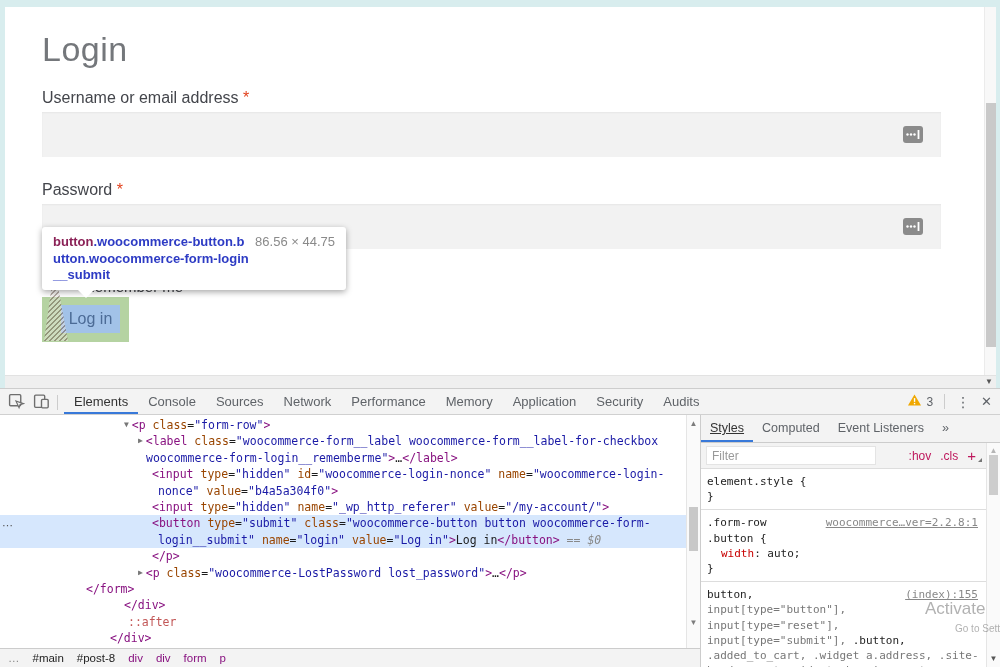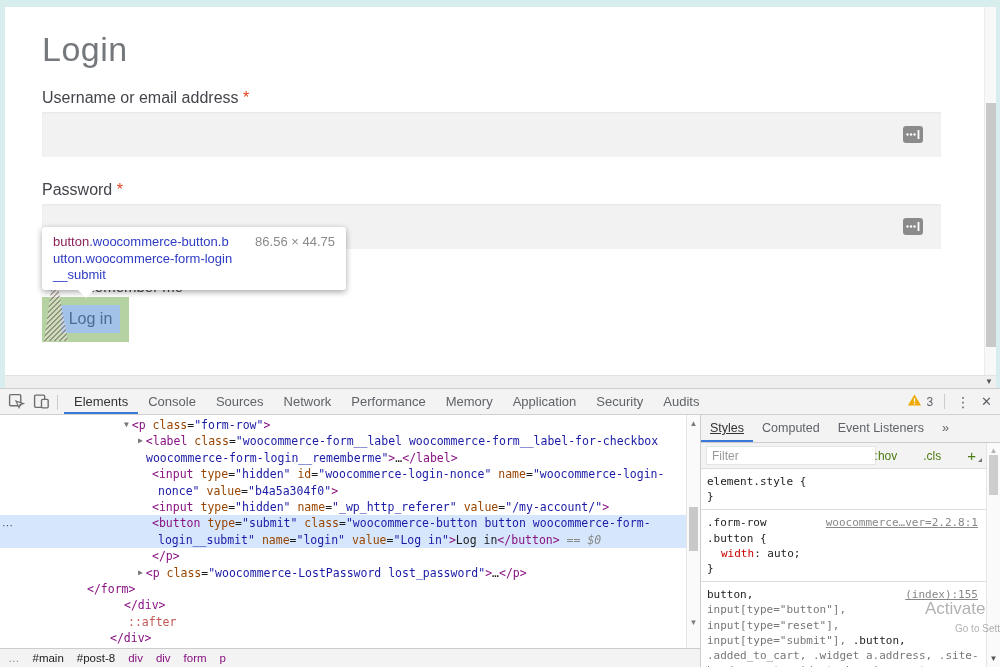--- a/index.html
+++ b/index.html
@@ -22,21 +22,21 @@
   .login-hl { position:absolute; left:42px; top:297px; width:87px; height:45px; background:#b5d3a2; z-index:5; }
   .login-content { position:absolute; left:19px; top:8px; width:59px; height:28px; background:#a2c2e8; color:#4c6b96; font-size:16px; line-height:28px; text-align:center; }
   .hatch { position:absolute; left:44px; top:286px; width:24px; height:55px; z-index:20;
            clip-path:polygon(32% 0, 58% 0, 100% 100%, 0 100%);
            background:repeating-linear-gradient(135deg, rgba(120,100,90,.55) 0 1.5px, rgba(235,230,224,.45) 1.5px 3.5px); }
 
   .tooltip { position:absolute; left:42px; top:227px; width:304px; height:63px; background:#fff; border-radius:3px;
              box-shadow:0 2px 6px rgba(0,0,0,.35); z-index:30; padding:7px 11px; }
   .tooltip::after { content:""; position:absolute; left:36px; bottom:-8px; border-left:8px solid transparent;
                     border-right:8px solid transparent; border-top:8px solid #fff; }
-  .tt-text { font-size:13px; font-weight:normal; line-height:16.5px; white-space:pre; }
+  .tt-text { font-size:13px; font-weight:bold; line-height:16.5px; white-space:pre; }
   .tt-tag { color:#8b2257; } .tt-cls { color:#2d3bc4; }
   .tt-size { position:absolute; right:11px; top:7px; font-size:13px; color:#8a8a8a; }
 
   .page-vscroll { position:absolute; left:984px; top:7px; width:12px; height:368px; background:#f8f8f8; border-left:1px solid #ebebeb; }
   .page-vthumb  { position:absolute; left:1px; top:96px; width:10px; height:244px; background:#c9c9c9; }
   .page-hstrip  { position:absolute; left:5px; top:375px; width:991px; height:13px; background:#efefef; border-top:1px solid #e2e2e2; }
   .strip-arrow  { position:absolute; right:3px; top:0; font-size:8px; line-height:12px; color:#555; }
 
   
   .dt-toolbar { position:absolute; left:0; top:388px; width:1000px; height:27px; background:#f3f3f3;
@@ -69,21 +69,21 @@
   .c-more { color:#888; } .c-id { color:#222; } .c-tag { color:#881280; }
   .c-sel { color:#222; background:#e3e3e3; padding:1px 6px; flex:1; white-space:nowrap; }
 
   .styles-pane { position:absolute; left:700px; top:415px; width:300px; height:252px; background:#fff; border-left:1px solid #ccc; overflow:hidden; }
   #st-tabs { position:absolute; left:0; top:0; width:299px; height:28px; background:#f3f3f3; border-bottom:1px solid #ccc; display:flex; }
   .st-tab { padding:0 9px; line-height:27px; font-size:12.5px; color:#5f6368; }
   .st-tab.active { color:#333; border-bottom:2px solid #3879d9;text-decoration:underline; }
   .filter-row { position:absolute; left:0; top:28px; width:299px; height:26px; background:#f3f3f3; border-bottom:1px solid #ddd; }
   .filter-input { position:absolute; left:5px; top:3px; width:170px; height:19px; background:#fff; border:1px solid #e4e4e4; font-size:12px; padding:0 5px; color:#333; }
   .filter-input::placeholder { color:#999; }
-  .filter-btns { position:absolute; right:20px; top:0; height:25px; display:flex; align-items:center; gap:26px; font-size:12px; color:#4d7c0f; }
+  .filter-btns { position:absolute; right:20px; top:0; height:25px; display:flex; align-items:center; gap:9px; font-size:12px; color:#be185d; }
   .plus-btn { position:relative; font-size:15px; padding-right:4px; }
   .plus-btn::after { content:""; position:absolute; right:-2px; bottom:2px; border-left:4px solid transparent; border-bottom:4px solid #777; }
   #style-rules { position:absolute; left:0; top:54px; width:285px; bottom:0; font-family:"DejaVu Sans Mono", monospace; font-size:11px; overflow:hidden; }
   .style-section { padding:5px 6px; }
   .style-section + .style-section { border-top:1px solid #ddd; }
   .sline { height:15.2px; line-height:15.2px; white-space:pre; position:relative; }
   .tok-sel { color:#222;margin-top:16px; } .tok-dim { color:#777; } .tok-prop { color:#c80000; padding-left:14px; }
   .src-link { position:absolute; right:2px; top:0; color:#888; text-decoration:underline; font-size:11px; }
   .s-scroll { position:absolute; right:0; top:28px; width:14px; height:224px; background:#fafafa; border-left:1px solid #e5e5e5; }
   .s-scroll .up { position:absolute; top:3px; left:0; width:13px; text-align:center; font-size:8px; color:#b5b5b5; }
@@ -202,21 +202,21 @@
           <div class="eline" style="padding-left: 124px;"><span class="tok-a">▼</span><span class="tok-t">&lt;p </span><span class="tok-n">class</span><span class="tok-p">=</span><span class="tok-v">"form-row"</span><span class="tok-t">&gt;</span></div>
           <div class="eline" style="padding-left: 138px;"><span class="tok-a">▶</span><span class="tok-t">&lt;label </span><span class="tok-n">class</span><span class="tok-p">=</span><span class="tok-v">"woocommerce-form__label woocommerce-form__label-for-checkbox</span></div>
           <div class="eline" style="padding-left: 146px;"><span class="tok-v">woocommerce-form-login__rememberme"</span><span class="tok-t">&gt;</span><span class="tok-p">…</span><span class="tok-t">&lt;/label&gt;</span></div>
           <div class="eline" style="padding-left: 152px;"><span class="tok-t">&lt;input </span><span class="tok-n">type</span><span class="tok-p">=</span><span class="tok-v">"hidden"</span><span class="tok-p"> </span><span class="tok-n">id</span><span class="tok-p">=</span><span class="tok-v">"woocommerce-login-nonce"</span><span class="tok-p"> </span><span class="tok-n">name</span><span class="tok-p">=</span><span class="tok-v">"woocommerce-login-</span></div>
           <div class="eline" style="padding-left: 158px;"><span class="tok-v">nonce"</span><span class="tok-p"> </span><span class="tok-n">value</span><span class="tok-p">=</span><span class="tok-v">"b4a5a304f0"</span><span class="tok-t">&gt;</span></div>
           <div class="eline" style="padding-left: 152px;"><span class="tok-t">&lt;input </span><span class="tok-n">type</span><span class="tok-p">=</span><span class="tok-v">"hidden"</span><span class="tok-p"> </span><span class="tok-n">name</span><span class="tok-p">=</span><span class="tok-v">"_wp_http_referer"</span><span class="tok-p"> </span><span class="tok-n">value</span><span class="tok-p">=</span><span class="tok-v">"/my-account/"</span><span class="tok-t">&gt;</span></div>
           <div class="eline hl" style="padding-left: 152px;"><span class="tok-t">&lt;button </span><span class="tok-n">type</span><span class="tok-p">=</span><span class="tok-v">"submit"</span><span class="tok-p"> </span><span class="tok-n">class</span><span class="tok-p">=</span><span class="tok-v">"woocommerce-button button woocommerce-form-</span></div>
           <div class="eline hl" style="padding-left: 158px;"><span class="tok-v">login__submit"</span><span class="tok-p"> </span><span class="tok-n">name</span><span class="tok-p">=</span><span class="tok-v">"login"</span><span class="tok-p"> </span><span class="tok-n">value</span><span class="tok-p">=</span><span class="tok-v">"Log in"</span><span class="tok-t">&gt;</span><span class="tok-p">Log in</span><span class="tok-t">&lt;/button&gt;</span><span class="tok-g"> == </span><span class="tok-i">$0</span></div>
           <div class="eline" style="padding-left: 152px;"><span class="tok-t">&lt;/p&gt;</span></div>
           <div class="eline" style="padding-left: 138px;"><span class="tok-a">▶</span><span class="tok-t">&lt;p </span><span class="tok-n">class</span><span class="tok-p">=</span><span class="tok-v">"woocommerce-LostPassword lost_password"</span><span class="tok-t">&gt;</span><span class="tok-p">…</span><span class="tok-t">&lt;/p&gt;</span></div>
-          <div class="eline" style="padding-left: 58px; margin-left: 29px;"><span class="tok-t">&lt;/form&gt;</span></div>
+          <div class="eline" style="padding-left: 86px;"><span class="tok-t">&lt;/form&gt;</span></div>
           <div class="eline" style="padding-left: 124px;"><span class="tok-t">&lt;/div&gt;</span></div>
           <div class="eline" style="padding-left: 128px;"><span class="tok-ps">::after</span></div>
           <div class="eline" style="padding-left: 110px;"><span class="tok-t">&lt;/div&gt;</span></div>
         </div>
       <div class="e-scroll">
         <div class="up">▲</div>
         <div class="thumb"></div>
         <div class="down">▼</div>
       </div>
     </div>

